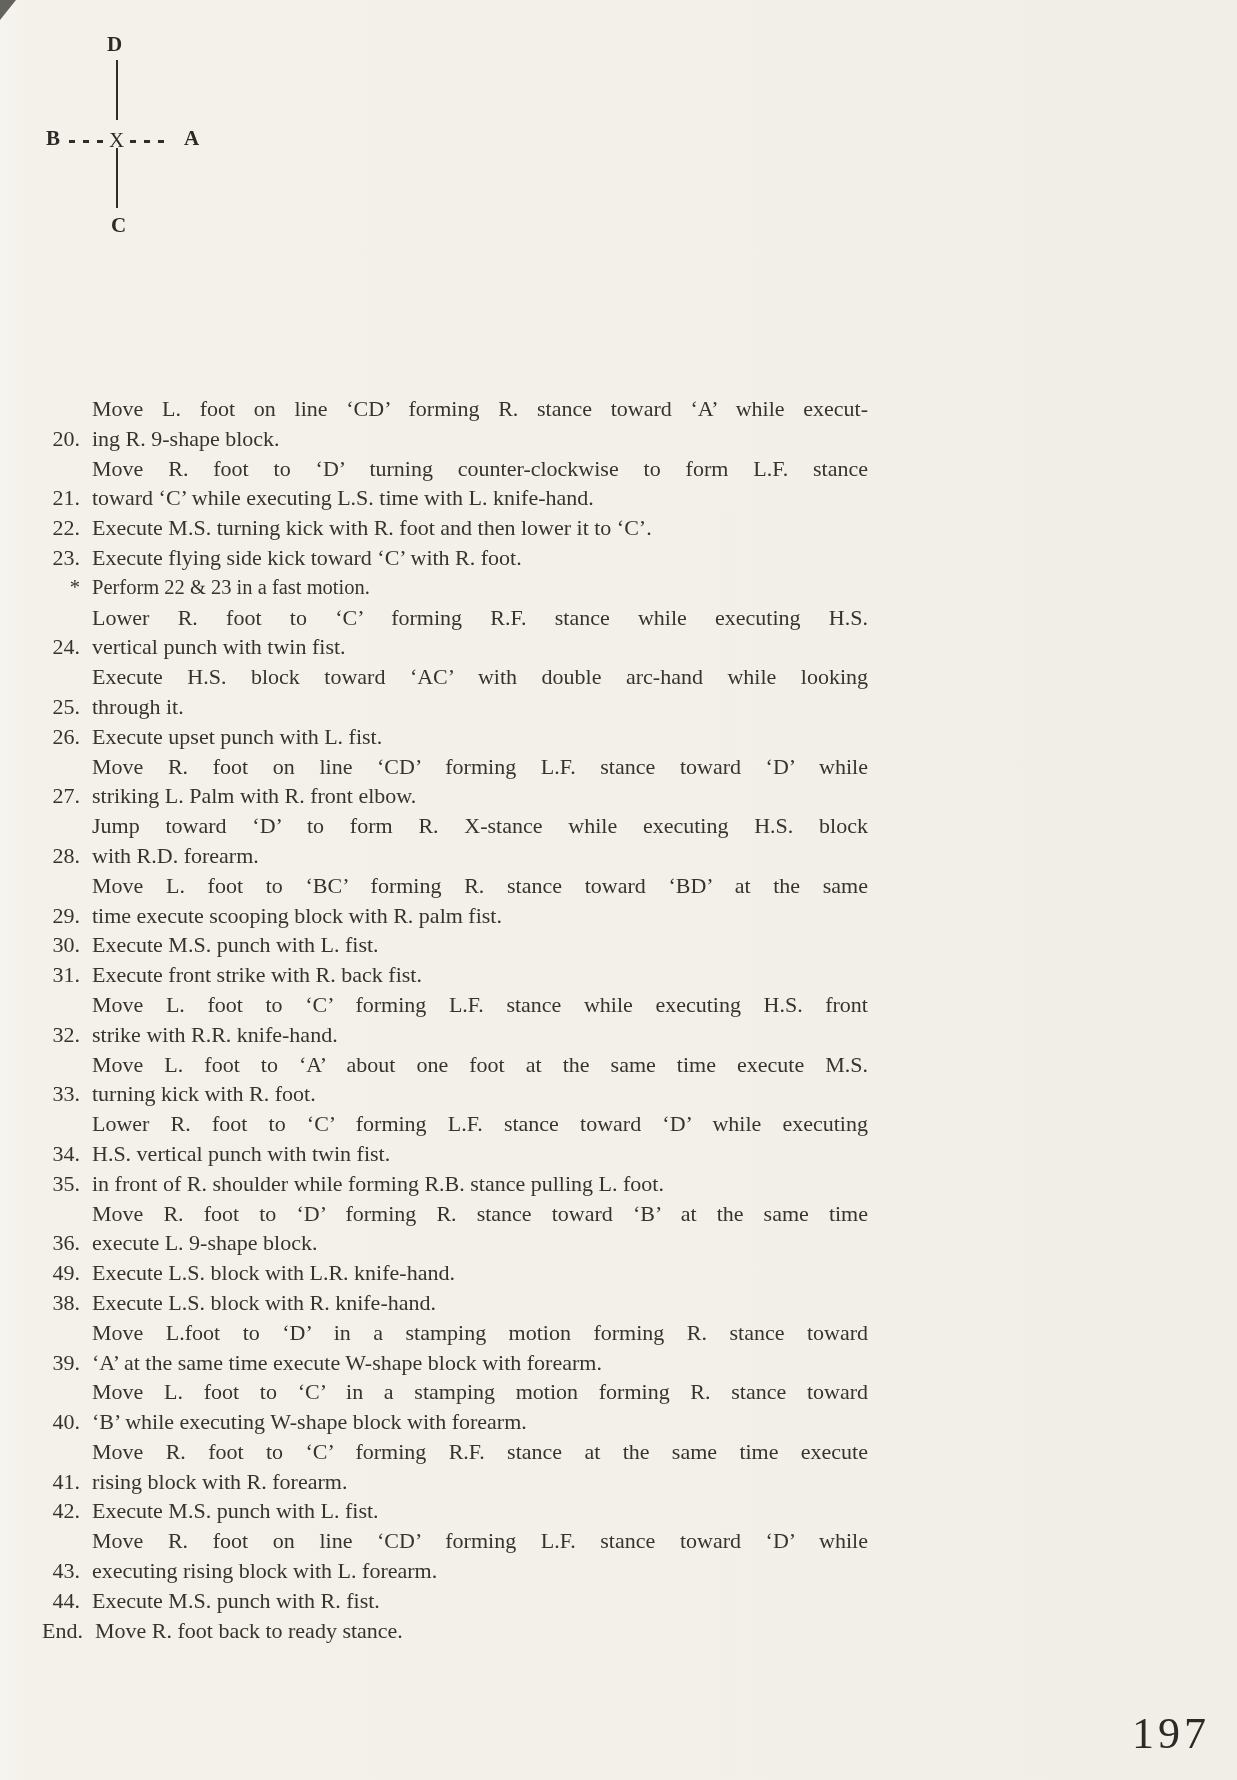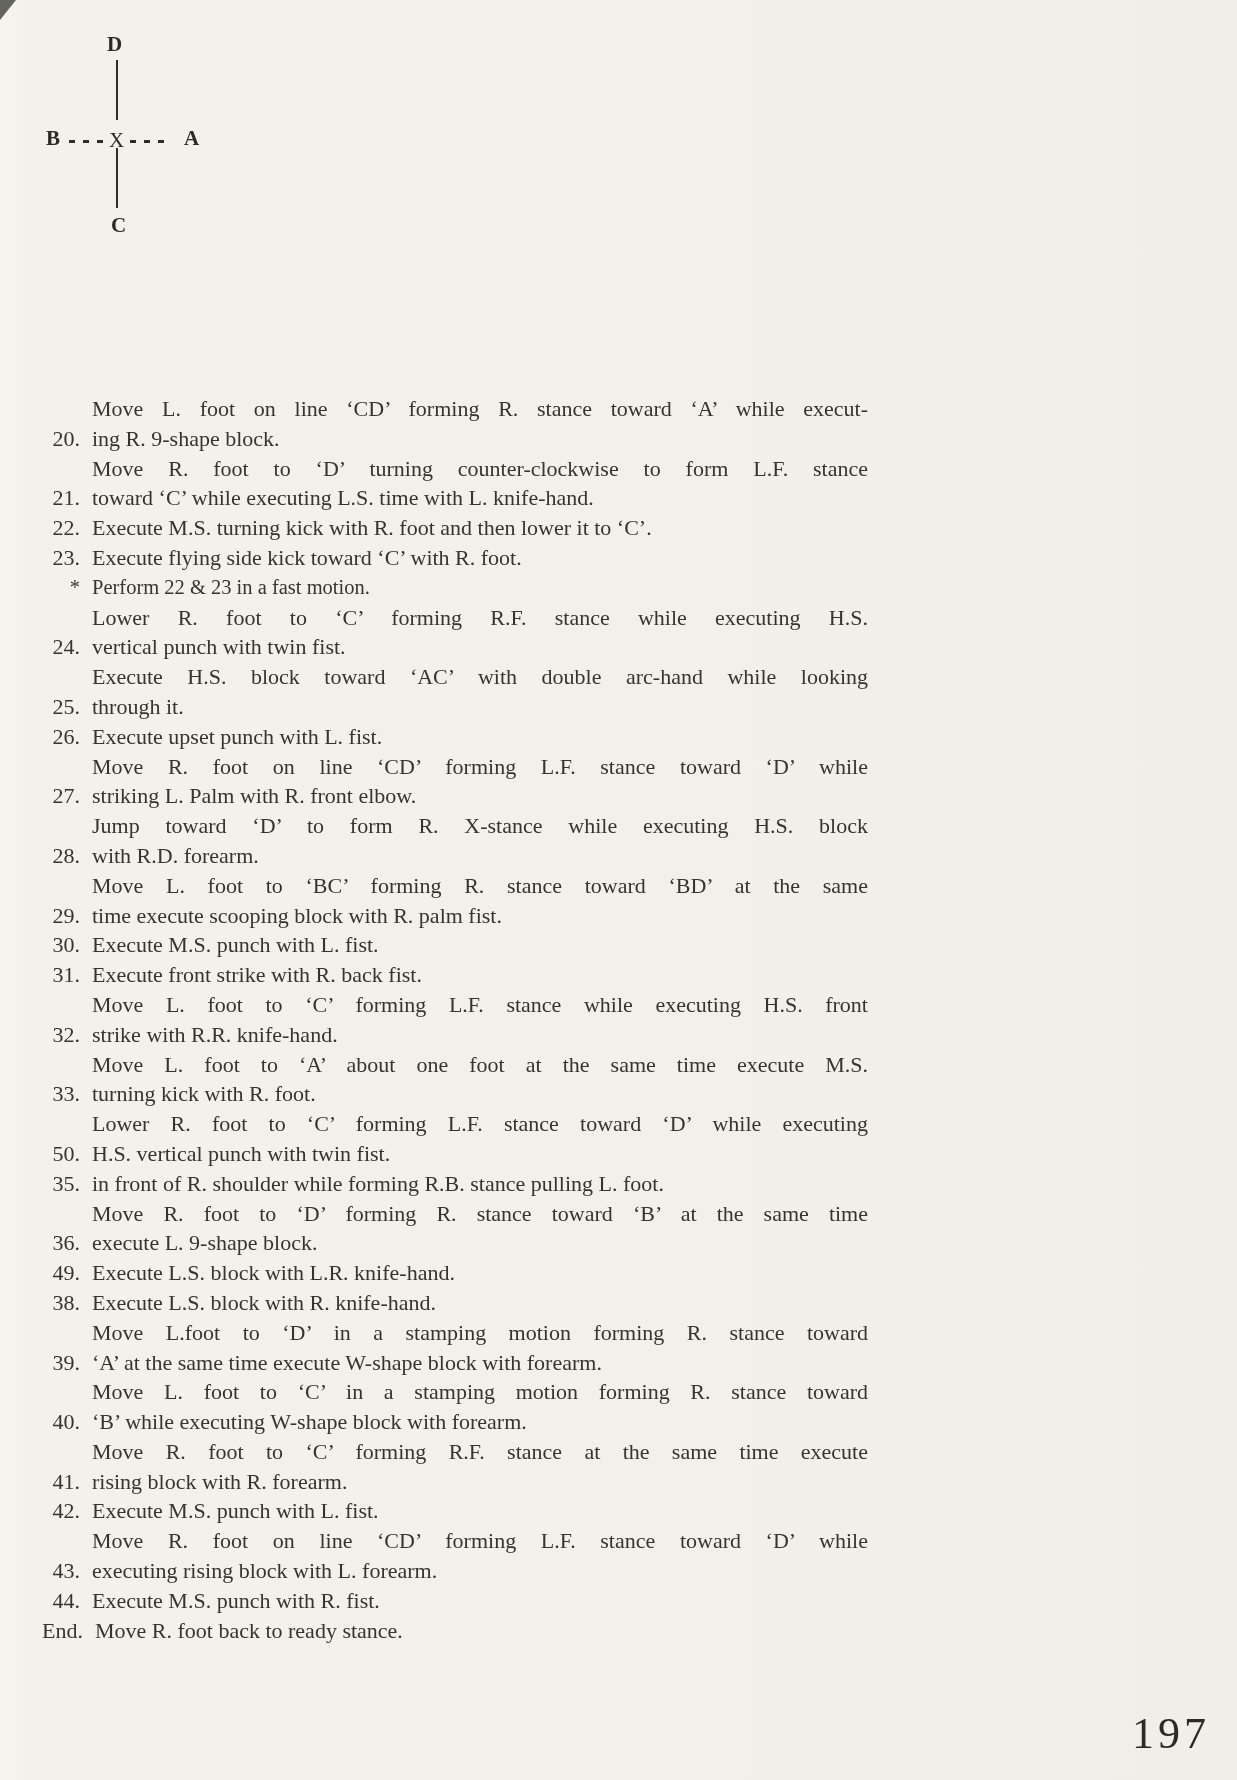--- a/index.html
+++ b/index.html
@@ -194,21 +194,21 @@
 
   <div class="row">
     <span class="num">33.</span>
     <div class="lines">
           <div class="line just">Move L. foot to ‘A’ about one foot at the same time execute M.S.</div>
           <div class="line">turning kick with R. foot.</div>
         </div>
   </div>
 
   <div class="row">
-    <span class="num">50.</span>
+    <span class="num">34.</span>
     <div class="lines">
           <div class="line just">Lower R. foot to ‘C’ forming L.F. stance toward ‘D’ while executing</div>
           <div class="line">H.S. vertical punch with twin fist.</div>
         </div>
   </div>
 
   <div class="row">
     <span class="num">35.</span>
     <div class="lines">
           <div class="line">in front of R. shoulder while forming R.B. stance pulling L. foot.</div>

